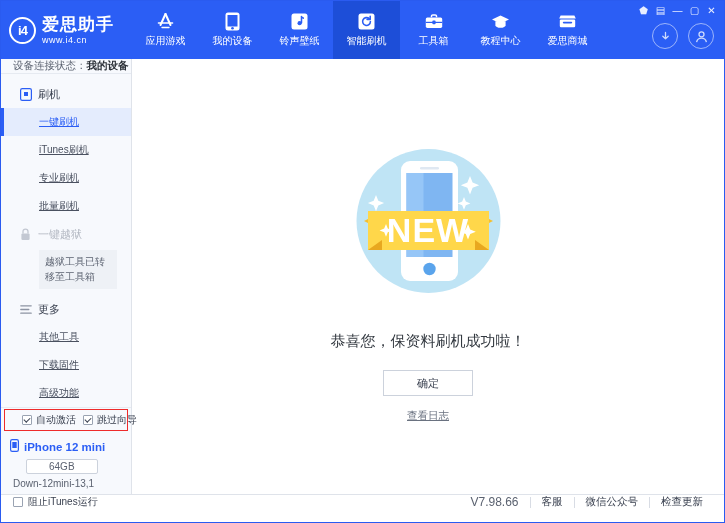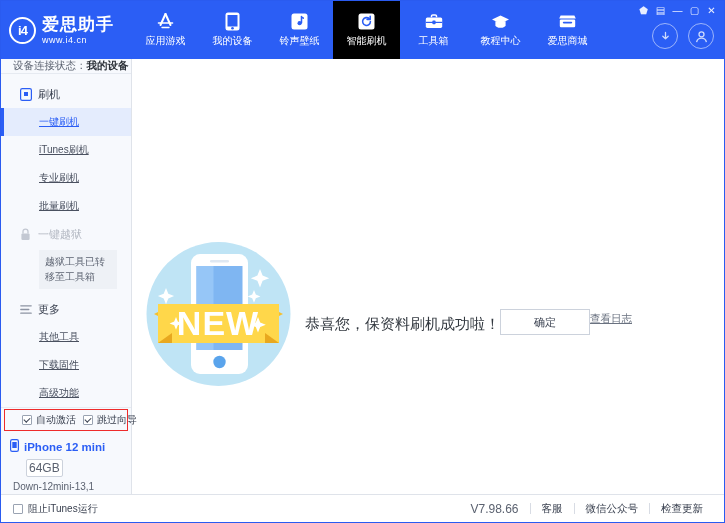--- a/index.html
+++ b/index.html
@@ -17,21 +17,21 @@
   .logo-badge{ width:27px; height:27px; border-radius:50%; border:2px solid #fff;
                display:flex; align-items:center; justify-content:center;
                color:#fff; font-size:13px; font-weight:bold; letter-spacing:-1px; flex:0 0 27px; }
   .logo-txt{ margin-left:6px; color:#fff; line-height:1; }
   .logo-name{ font-size:17px; font-weight:bold; letter-spacing:1px; }
   .logo-url{ font-size:9px; margin-top:3px; letter-spacing:.5px; }
 
   .nav{ display:flex; align-items:stretch; height:58px; }
   .nav-item{ width:67px; height:58px; display:flex; flex-direction:column;
              align-items:center; justify-content:center; gap:3px; cursor:pointer; }
-  .nav-item.active{ background:#000000; }
+  .nav-item.active{ background:#1d4ed8; }
   .nav-ico{ width:19px; height:19px; display:flex; align-items:center; justify-content:center; }
   .nav-ico svg{ display:block; }
   .nav-label{ color:#fff; font-size:10px; white-space:nowrap; }
 
   .win-ctrls{ position:absolute; top:2px; right:4px; display:flex; gap:0; align-items:center; }
   .win-btn{ width:17px; height:14px; display:flex; align-items:center; justify-content:center;
             color:#e8eeff; font-size:10px; cursor:pointer; }
   .right-icons{ position:absolute; right:10px; top:22px; display:flex; gap:10px; }
   .circ-ico{ width:26px; height:26px; border-radius:50%; border:1.5px solid #9db5fb;
              display:flex; align-items:center; justify-content:center; cursor:pointer; }
@@ -68,37 +68,37 @@
         display:flex; align-items:center; justify-content:center; flex:0 0 10px; }
   .box.on::after{ content:""; width:5px; height:3px; border-left:1.4px solid #3a4150;
                   border-bottom:1.4px solid #3a4150; transform:rotate(-45deg) translate(0.5px,-0.5px); }
   .chk-label{ font-size:10px; color:#3a4150; white-space:nowrap; }
   .red-box{ position:absolute; left:3px; right:3px; top:1px; bottom:1px;
             border:1.5px solid #ee2b2b; pointer-events:none; }
 
   .dev{ padding:7px 0 8px 9px; }
   .dev-name{ display:flex; align-items:center; gap:5px; font-size:11.5px; font-weight:bold; color:#2b5ef5; }
   .dev-cap{ display:inline-block; margin:5px 0 0 16px; border:1px solid #ccd2dc; background:#fff;
-            font-size:12px; color:#5b6270; padding:1px 2px; border-radius:2px; }
+            font-size:10px; color:#5b6270; padding:1px 22px; border-radius:2px; }
   .dev-id{ margin:4px 0 0 3px; font-size:10px; color:#5b6270; }
 
   
-  .main{ flex:1 1 auto; background:#fff; display:flex; flex-direction:row;
+  .main{ flex:1 1 auto; background:#fff; display:flex; flex-direction:column;
          align-items:center; justify-content:flex-start; padding-top:72px; }
   .art{ width:173px; height:177px; position:relative; }
   .msg{ margin-top:24px; font-size:15px; color:#333940; white-space:nowrap; }
   .ok-btn{ margin-top:19px; width:90px; height:26px; border:1px solid #ccd2dc; background:#fff;
            font-size:11px; color:#3a4150; cursor:pointer;
            display:flex; align-items:center; justify-content:center;
            font-family:"Liberation Sans",sans-serif; }
   .log-link{ margin-top:13px; font-size:10.5px; color:#6a7280; text-decoration:underline; cursor:pointer; }
 
   
   .status{ flex:0 0 28px; height:28px; border-top:1px solid #dfe3ea; display:flex;
-           align-items:center; padding:0 10px 0 12px; background:#fff; }
+           align-items:flex-start; padding:0 10px 0 12px; background:#fff; }
   .status .left{ display:flex; align-items:center; gap:5px; }
   .status .sp{ flex:1 1 auto; }
   .status .right{ display:flex; align-items:center; gap:0; }
   .ver{ font-size:12px; color:#5b6270; padding:0 11px; }
   .slink{ font-size:10.5px; color:#3a4150; padding:0 11px; cursor:pointer; white-space:nowrap; }
   .divd{ width:1px; height:11px; background:#d8dce4; }
 </style>
 </head>
 <body>
 

